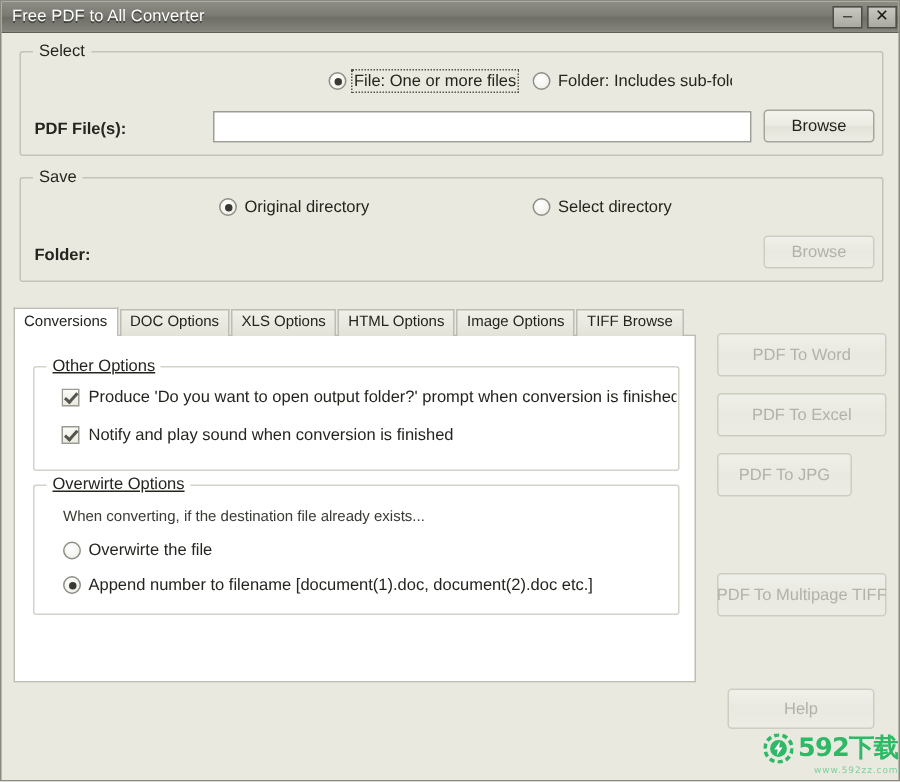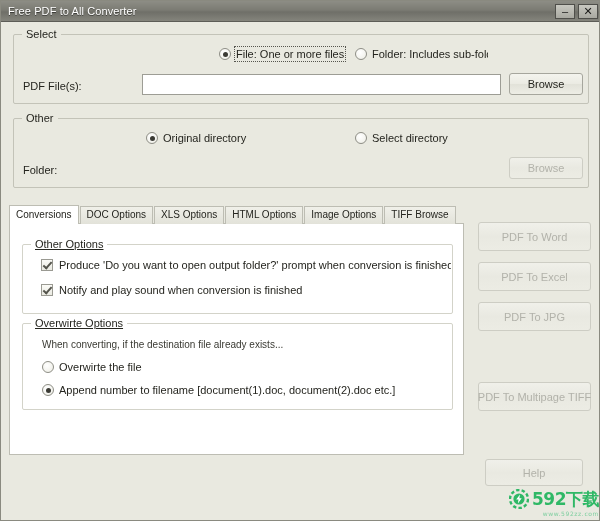--- a/index.html
+++ b/index.html
@@ -79,20 +79,21 @@
     position: relative;
     width: 100%;
     height: 100%;
   }
 
   .fld-label {
     position: absolute;
     font-size: 11px;
     color: #25251f;
     white-space: nowrap;
+    font-weight: bold;
   }
 
   
   .radio-row {
     position: absolute;
     display: flex;
     align-items: flex-end;
     white-space: nowrap;
     cursor: pointer;
   }
@@ -331,21 +332,21 @@
 
       <span class="fld-label" style="left:9px; top:45px;">PDF File(s):</span>
 
       <input class="textbox" style="left: 128px; top: 39px; width: 359px; height: 21px;" value="">
 
       <div class="btn" style="left:495px; top:38px; width:74px; height:22px;">Browse</div>
     </div>
   </div>
 
   <div class="groupbox" style="left:12px; top:117px; width:576px; height:70px;">
-    <span class="gb-title">Other</span>
+    <span class="gb-title">Save</span>
     <div class="gb-inner">
 
       <div class="radio-row checked" style="left:132px; top:13px;">
         <span class="radio-mark"></span>
         <span class="radio-label">Original directory</span>
       </div>
 
       <div class="radio-row" style="left:341px; top:13px;">
         <span class="radio-mark"></span>
         <span class="radio-label">Select directory</span>
@@ -399,21 +400,21 @@
         <div class="radio-row checked" style="left:19px; top:60px;">
           <span class="radio-mark"></span>
           <span class="radio-label">Append number to filename  [document(1).doc, document(2).doc etc.]</span>
         </div>
       </div>
     </div>
   </div>
 
   <div class="btn disabled" style="left:477px; top:221px; width:113px; height:29px;">PDF To Word</div>
   <div class="btn disabled" style="left:477px; top:261px; width:113px; height:29px;">PDF To Excel</div>
-  <div class="btn disabled" style="left:477px; top:301px; width:113px; height:29px;">PDF To JPG</div>
+  <div class="btn disabled" style="left:477px; top:301px; width:90px; height:29px;">PDF To JPG</div>
   <div class="btn disabled" style="left:477px; top:381px; width:113px; height:29px;">PDF To Multipage TIFF</div>
 
   <div class="btn disabled" style="left:484px; top:458px; width:98px; height:27px;">Help</div>
 
   <div id="watermark">
     <div class="wm-main">
       <svg width="20" height="20" viewBox="0 0 20 20">
         <circle cx="10" cy="10" r="9" fill="none" stroke="#2fb866" stroke-width="2.4" stroke-dasharray="3.4 2.2"></circle>
         <circle cx="10" cy="10" r="5.6" fill="#2fb866"></circle>
         <path d="M11 5.4 L7.2 10.6 L9.5 10.6 L8.9 14.6 L12.7 9.3 L10.4 9.3 Z" fill="#ffffff"></path>

